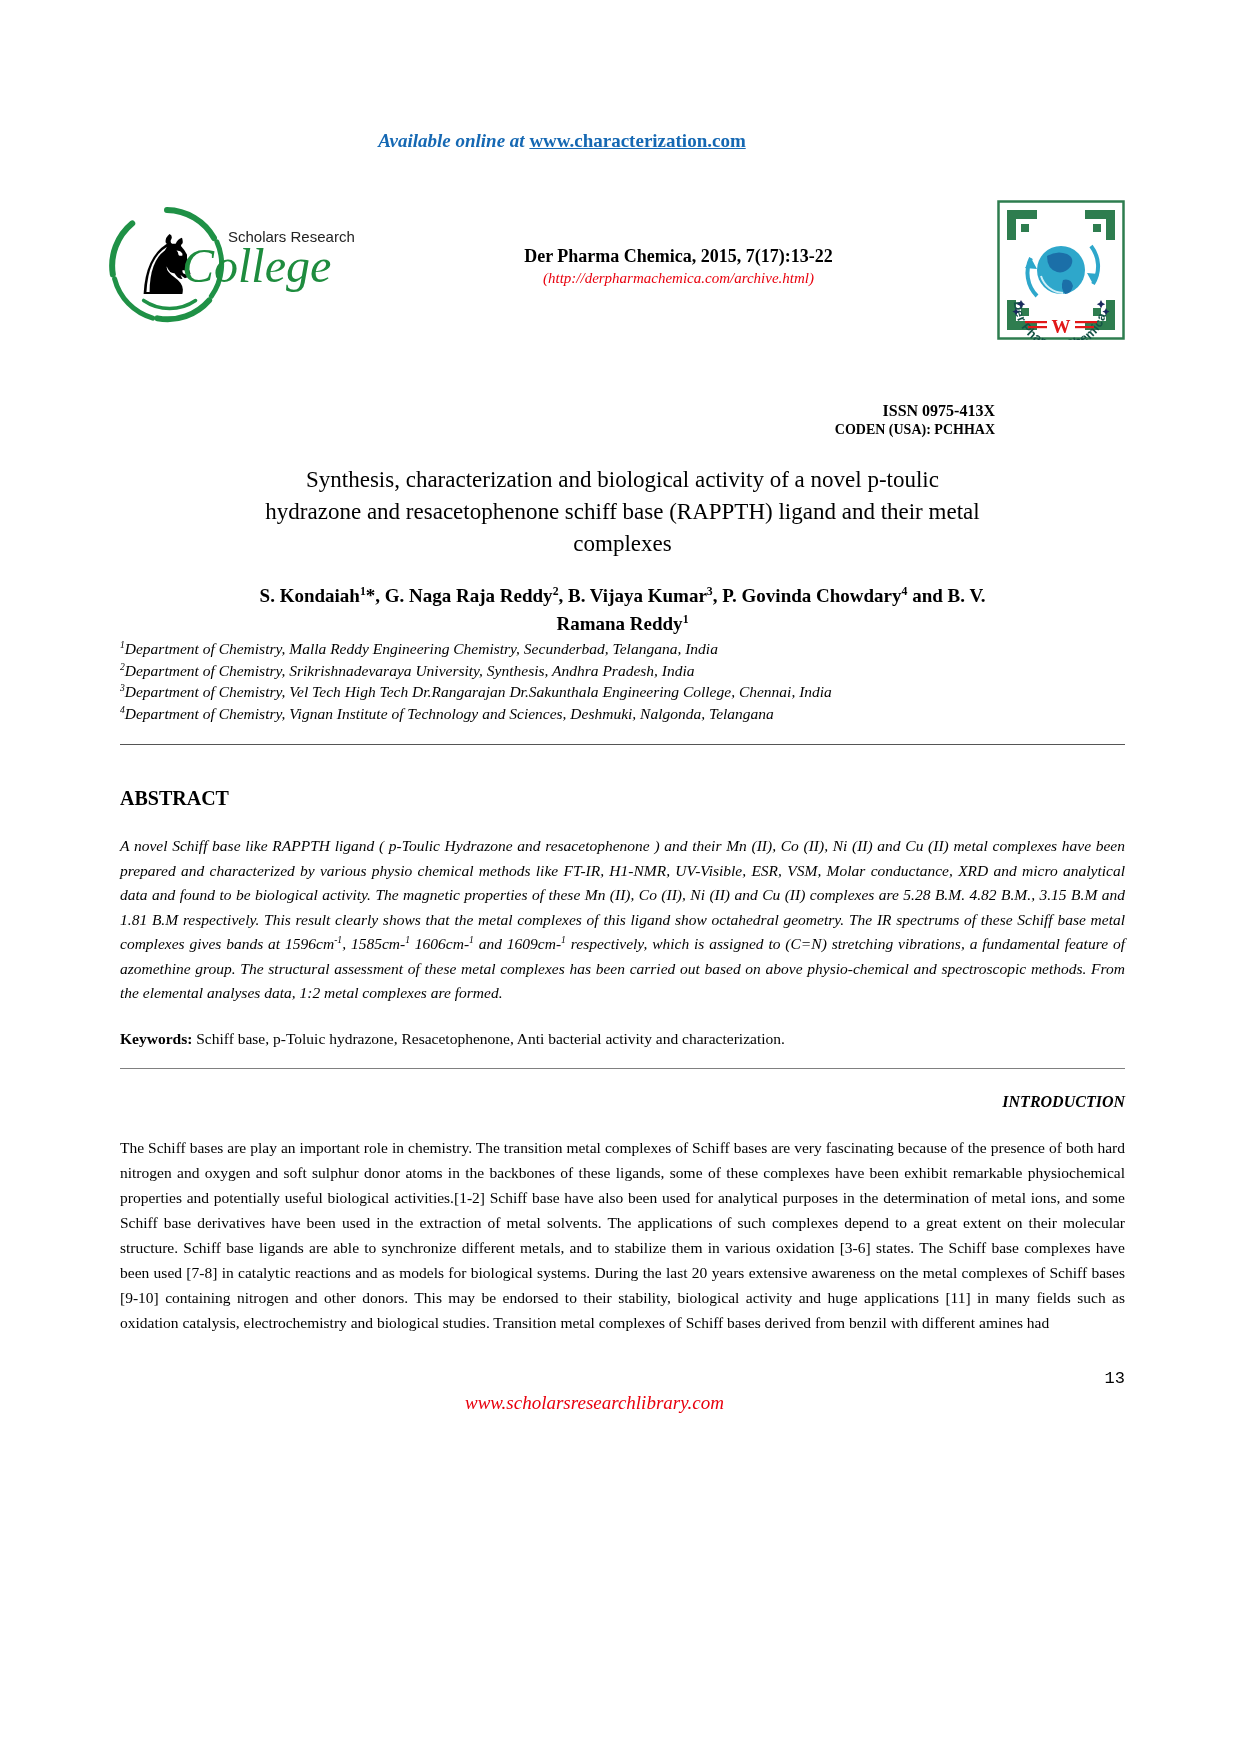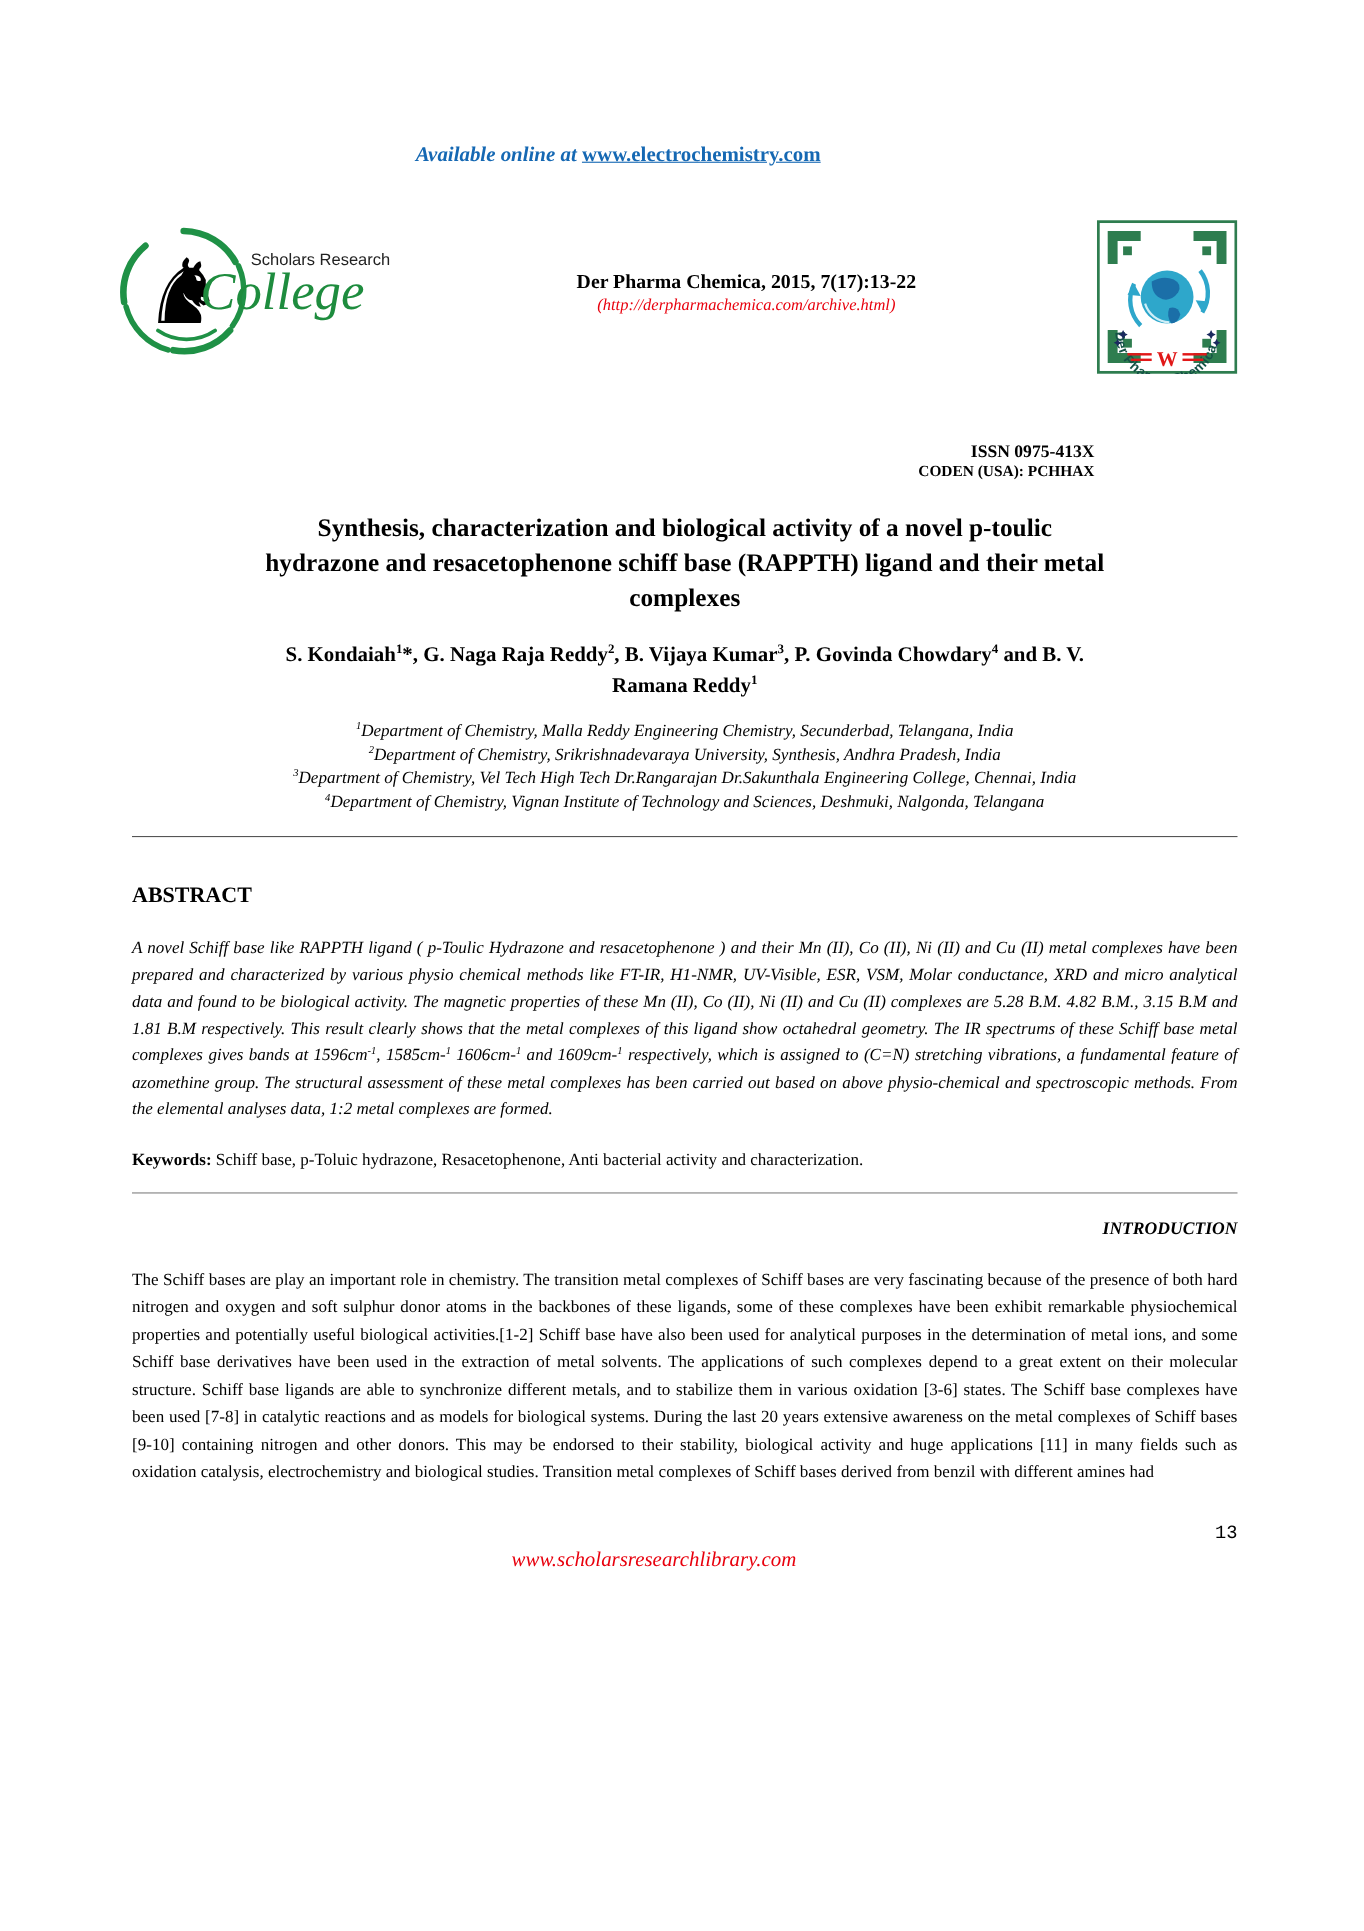--- a/index.html
+++ b/index.html
@@ -35,23 +35,23 @@
   .center-info .journal-line { margin-top:26px; font-size:18px; font-weight:bold; }
   .center-info .archive-url { margin-top:3px; font-size:15px; font-style:italic; color:#e8000d; cursor:pointer; }
   .emblem-box { flex:0 0 auto; width:128px; height:140px; margin-top:2px; }
 
   
   .issn-block { text-align:right; padding-right:245px; margin-top:10px; }
   .issn-block .issn { font-size:16px; font-weight:bold;margin-top:44px; }
   .issn-block .coden { font-size:14px; font-weight:bold; margin-top:2px; }
 
   
-  .title { margin-top:26px; text-align:center; font-size:23px; font-weight:bold; line-height:32px; }
+  .title { margin-top:26px; text-align:center; font-size:23px; font-weight:normal; line-height:32px; }
   .authors { margin-top:22px; text-align:center; font-size:19px; font-weight:bold; line-height:28px; }
-  .affiliations { margin-top:16px; text-align:center; font-style:italic; font-size:15.5px; line-height:21.5px; }
+  .affiliations { text-align:left; font-style:italic; font-size:15.5px; line-height:21.5px; }
   sup { font-size:0.62em; line-height:0; vertical-align:super; }
 
   .rule { border:none; border-top:1.6px solid #555; margin-top:20px; }
   .rule.gray { border-top-color:#808080; }
 
   .abstract-head { margin-top:42px; font-size:20px; font-weight:bold; }
   .abstract-body {
     margin-top:24px; font-style:italic; font-size:15.5px; line-height:24.5px;
     text-align:justify;
   }
@@ -65,21 +65,21 @@
   .page-number { text-align:right; font-size:17px;font-family:Liberation Mono, monospace; }
   .footer-link {
     margin-top:4px; text-align:center; transform:translateX(-28px);
     font-style:italic; font-size:19px; color:#e8000d; cursor:pointer;
   }
 </style>
 </head>
 <body>
 
 <div class="online-line">
-  <span class="prefix"><span>Available online a</span></span><span class="prefix">t </span><span class="link">www.electrochemistry.com</span>
+  <span class="prefix"><span>Available online a</span></span><span class="prefix">t </span><span class="link">www.characterization.com</span>
 </div>
 
 <div class="logo-row">
 
   <div class="logo-left">
     <svg width="140" height="138" viewBox="0 0 140 138">
       <g fill="none" stroke="#1f9146" stroke-linecap="round">
         <path d="M 67,12 A 55,55 0 0 1 114,40" stroke-width="6"></path>
         <path d="M 67,12 A 55,55 0 0 1 114,40" stroke-width="5" transform="rotate(65,67,67)"></path>
         <path d="M 67,12 A 55,55 0 0 1 114,40" stroke-width="6" transform="rotate(130,67,67)"></path>

